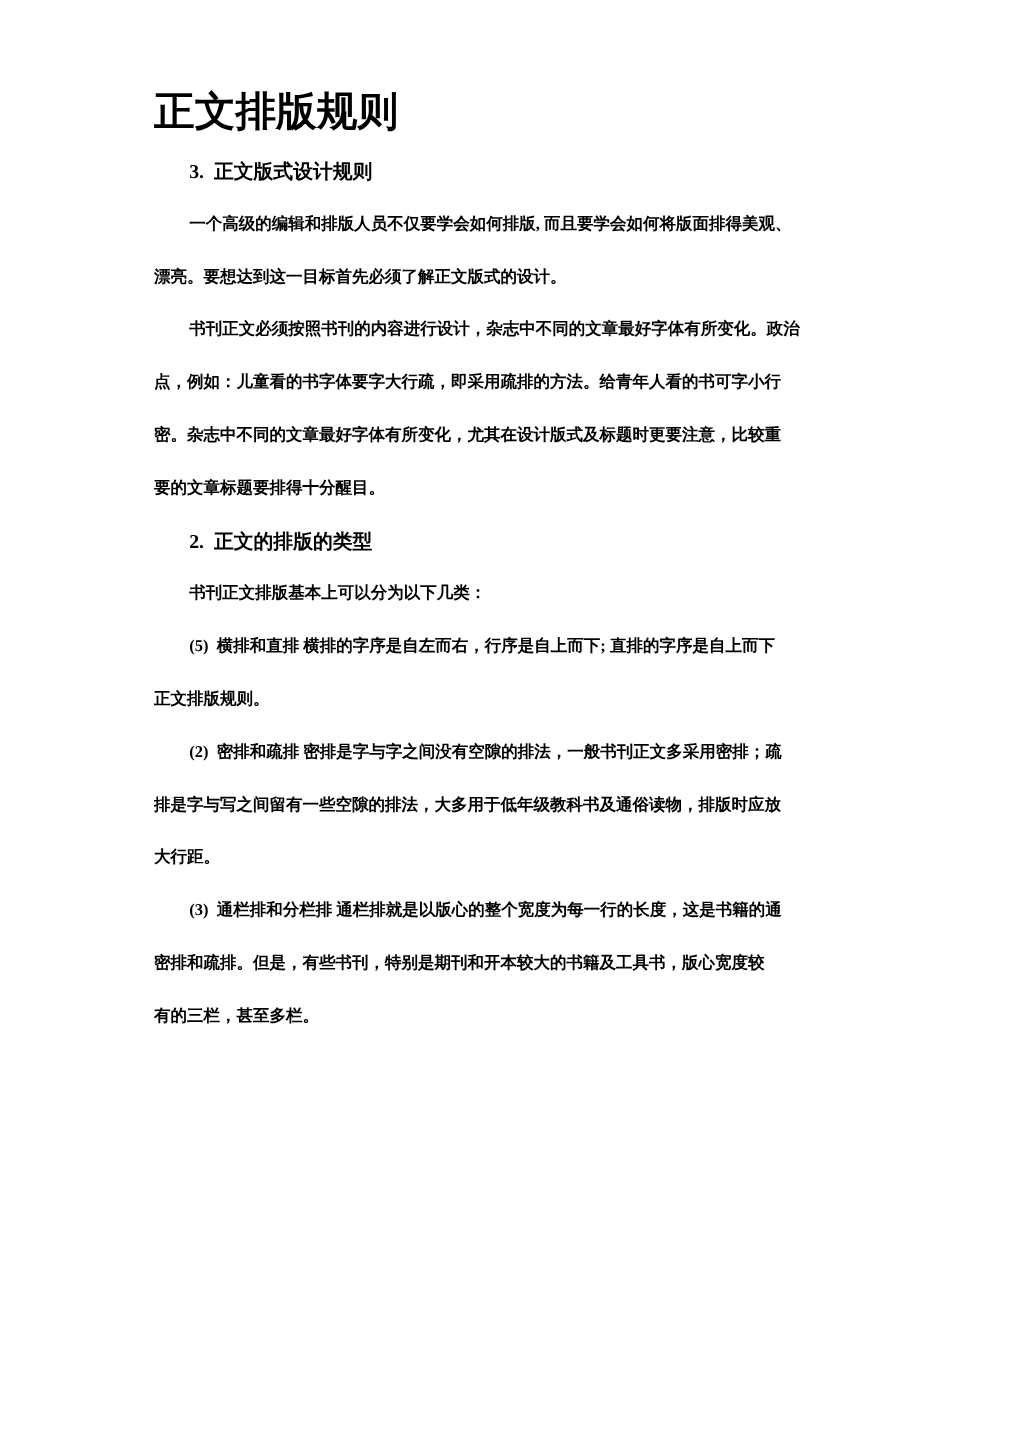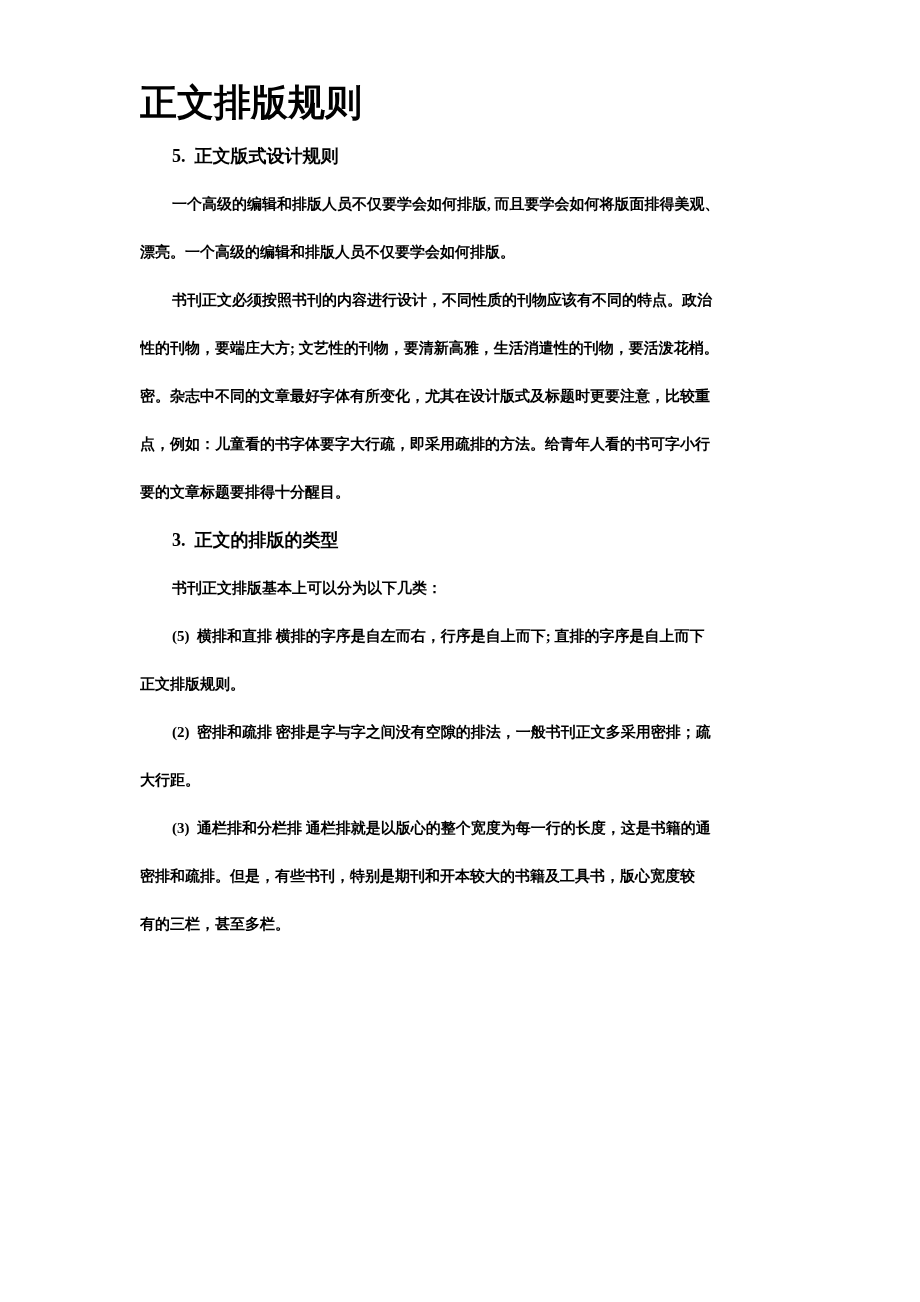--- a/index.html
+++ b/index.html
@@ -46,31 +46,31 @@
   .line.indent {
     padding-left: 32px;
   }
 </style>
 </head>
 <body>
 
 <div class="page">
   <h1 class="title">正文排版规则</h1>
   <div id="blocks">
-      <div class="line heading">5.  正文版式设计规则</div>
+      <div class="line heading">3.  正文版式设计规则</div>
       <div class="line body indent">一个高级的编辑和排版人员不仅要学会如何排版, 而且要学会如何将版面排得美观、</div>
-      <div class="line body">漂亮。一个高级的编辑和排版人员不仅要学会如何排版。</div>
-      <div class="line body indent">书刊正文必须按照书刊的内容进行设计，不同性质的刊物应该有不同的特点。政治</div>
-      <div class="line body">性的刊物，要端庄大方; 文艺性的刊物，要清新高雅，生活消遣性的刊物，要活泼花梢。</div>
+      <div class="line body">漂亮。要想达到这一目标首先必须了解正文版式的设计。</div>
+      <div class="line body indent">书刊正文必须按照书刊的内容进行设计，杂志中不同的文章最好字体有所变化。政治</div>
+      <div class="line body">点，例如：儿童看的书字体要字大行疏，即采用疏排的方法。给青年人看的书可字小行</div>
       <div class="line body">密。杂志中不同的文章最好字体有所变化，尤其在设计版式及标题时更要注意，比较重</div>
-      <div class="line body">点，例如：儿童看的书字体要字大行疏，即采用疏排的方法。给青年人看的书可字小行</div>
       <div class="line body">要的文章标题要排得十分醒目。</div>
-      <div class="line heading">3.  正文的排版的类型</div>
+      <div class="line heading">2.  正文的排版的类型</div>
       <div class="line body indent">书刊正文排版基本上可以分为以下几类：</div>
       <div class="line body indent">(5)  横排和直排 横排的字序是自左而右，行序是自上而下; 直排的字序是自上而下</div>
       <div class="line body">正文排版规则。</div>
       <div class="line body indent">(2)  密排和疏排 密排是字与字之间没有空隙的排法，一般书刊正文多采用密排；疏</div>
+      <div class="line body">排是字与写之间留有一些空隙的排法，大多用于低年级教科书及通俗读物，排版时应放</div>
       <div class="line body">大行距。</div>
       <div class="line body indent">(3)  通栏排和分栏排 通栏排就是以版心的整个宽度为每一行的长度，这是书籍的通</div>
       <div class="line body">密排和疏排。但是，有些书刊，特别是期刊和开本较大的书籍及工具书，版心宽度较</div>
       <div class="line body">有的三栏，甚至多栏。</div>
     </div>
 </div>
 
 </body></html>

